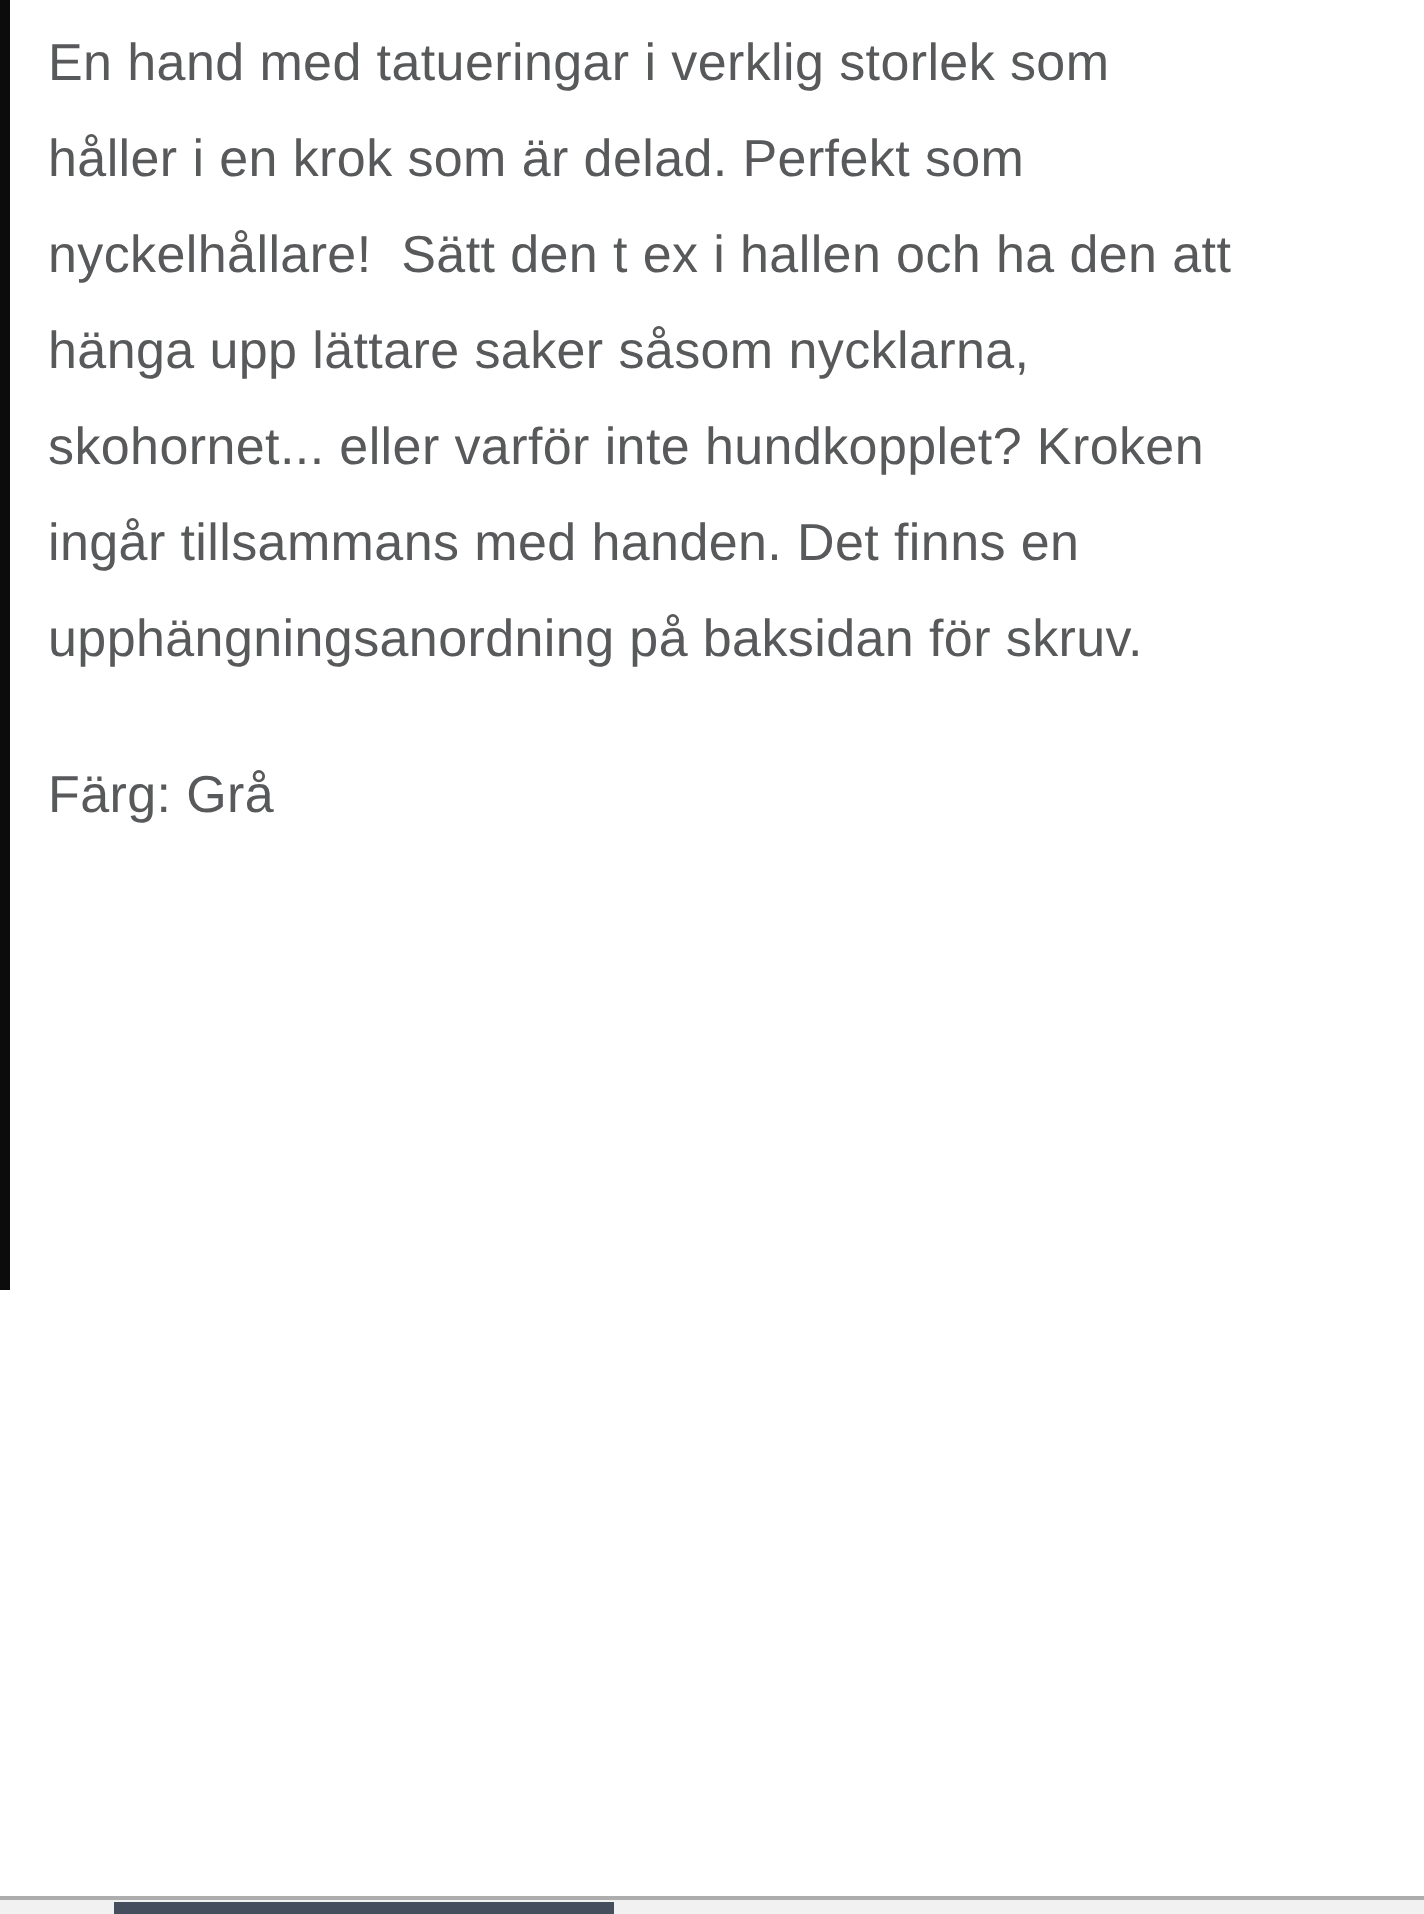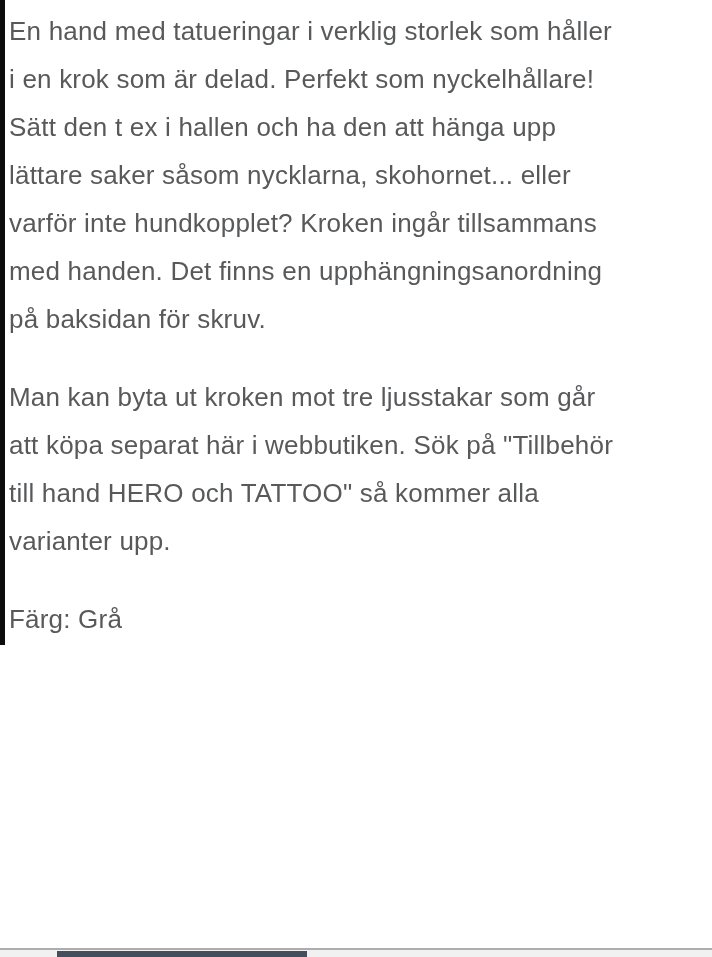--- a/index.html
+++ b/index.html
@@ -12,21 +12,21 @@
     background:var(--page-bg);
     font-family:"Liberation Sans","DejaVu Sans",sans-serif;
     position:relative;
   }
   .left-bar{
     position:absolute;left:0;top:0;width:5px;height:645px;
     background:var(--left-bar);z-index:3;
   }
   .content{
     position:absolute;left:0;top:0;width:640px;
-    padding:7px 22px 0 9px;
+    padding:7px 22px 0 24px;
   }
   .para{
     color:var(--text);
     font-size:26px;
     line-height:48px;
     letter-spacing:0.2px;
     white-space:pre-wrap;
     margin:0 0 30px 0;
   }
   .bottom-bar{
@@ -40,19 +40,18 @@
     background:var(--scroll-thumb);
   }
 </style>
 </head>
 <body>
 
 <div class="left-bar"></div>
 
 <main class="content">
   <p class="para">En hand med tatueringar i verklig storlek som håller i en krok som är delad. Perfekt som nyckelhållare!  Sätt den t ex i hallen och ha den att hänga upp lättare saker såsom nycklarna, skohornet... eller varför inte hundkopplet? Kroken ingår tillsammans med handen. Det finns en upphängningsanordning på baksidan för skruv.</p>
-  <p class="para">Man kan byta ut kroken mot tre ljusstakar som går att köpa separat här i webbutiken. Sök på "Tillbehör till hand HERO och TATTOO" så kommer alla varianter upp.</p>
   <p class="para">Färg: Grå</p>
 </main>
 
 <div class="bottom-bar">
   <div class="thumb"></div>
 </div>
 
 </body></html>

